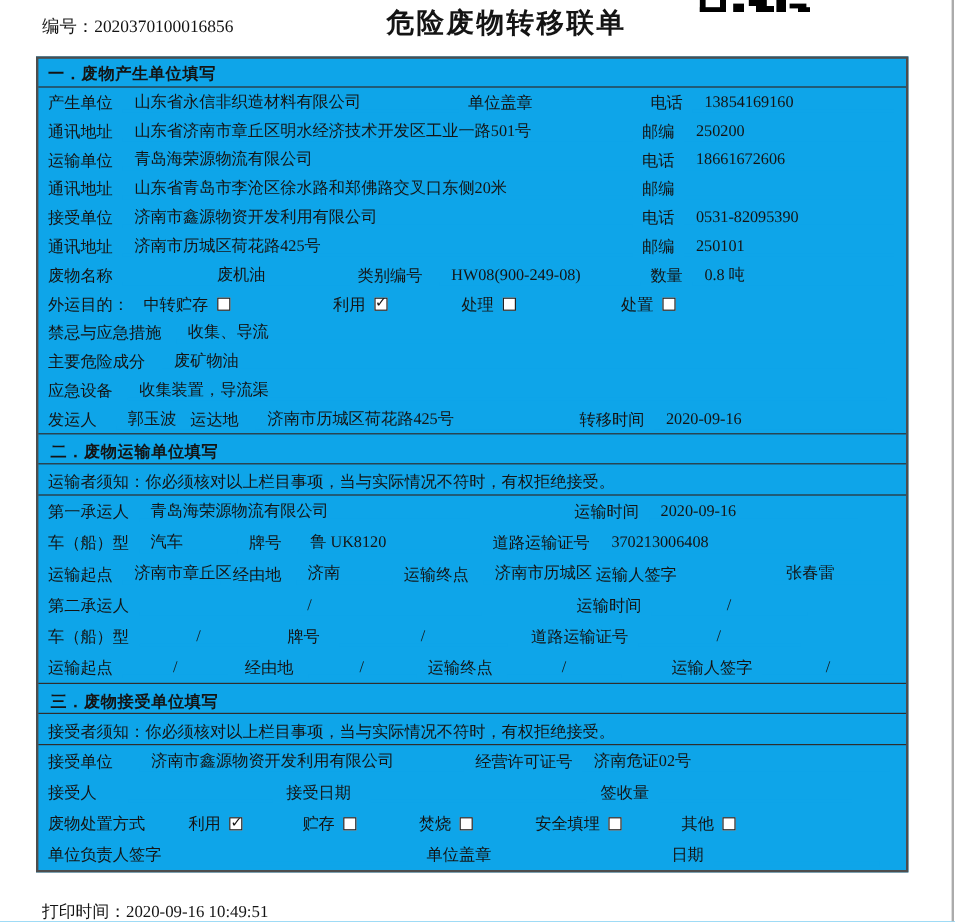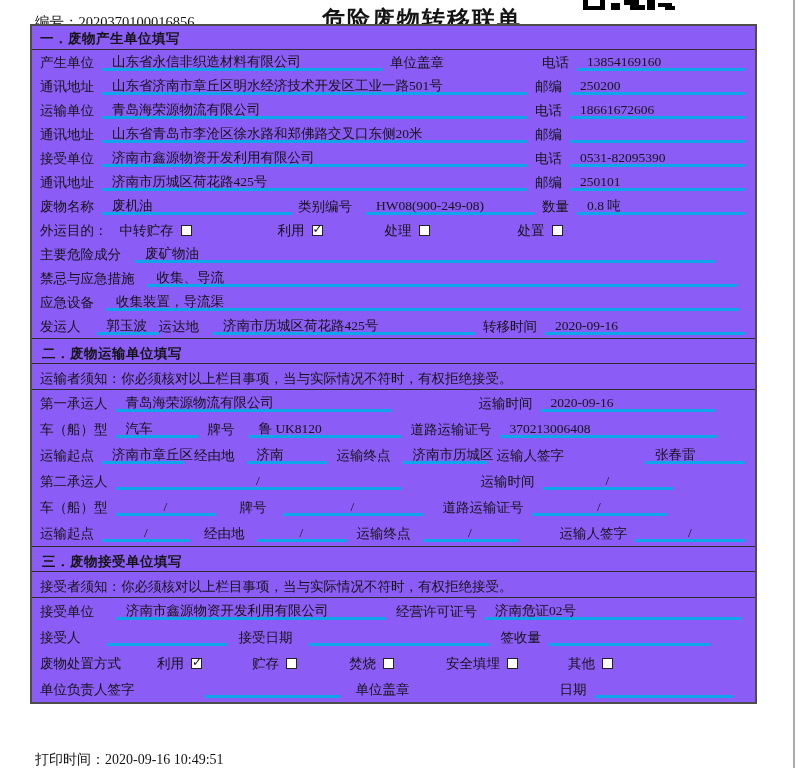--- a/index.html
+++ b/index.html
@@ -12,22 +12,22 @@
   .doc-number{position:absolute;left:35px;top:13px;font-size:14.5px;white-space:nowrap;}
   .doc-title{
     position:absolute;left:0;top:4px;width:100%;text-align:center;
     padding-left:48px;box-sizing:border-box;
     font-family:"Liberation Sans","DejaVu Sans",sans-serif;
     font-weight:bold;font-size:23px;letter-spacing:2px;white-space:nowrap;
   }
   .qr-frag{position:absolute;left:583px;top:0;}
   
   .form-table{
-    position:absolute;left:30px;top:24px;width:727px;box-sizing:border-box;
-    border:2px solid #4d4d4d;background:#8b5cf6;
+    position:absolute;left:30px;top:47px;width:727px;box-sizing:border-box;
+    border:2px solid #4d4d4d;background:#0ea5e9;
   }
   .sec-head{
     font-family:"Liberation Sans","DejaVu Sans",sans-serif;
     font-weight:bold;font-size:13.5px;
     padding:4px 8px 0 8px;box-sizing:border-box;height:24px;
     border-bottom:1.5px solid #2e2e2e;white-space:nowrap;letter-spacing:0.5px;
   }
   .sec-2 .sec-head,.sec-3 .sec-head{border-top:1.5px solid #2e2e2e;height:26px;padding-top:6px;padding-left:10px;}
   .notice{
     font-size:13.5px;height:26px;box-sizing:border-box;padding:6px 8px 0 8px;
@@ -115,21 +115,21 @@
         <span class="fld flex">0531-82095390</span>
       </div>
       <div class="frow">
         <span class="lbl">通讯地址</span>
         <span class="fld" style="width: 425px;">济南市历城区荷花路425号</span>
         <span class="lbl" style="margin-left: 8px;">邮编</span>
         <span class="fld flex">250101</span>
       </div>
       <div class="frow">
         <span class="lbl">废物名称</span>
-        <span class="fld" style="width: 190px;">废机油</span>
+        <span class="fld" style="width: 190px; text-align: center;">废机油</span>
         <span class="lbl" style="margin-left: 6px;">类别编号</span>
         <span class="fld" style="width: 168px; margin-left: 6px;">HW08(900-249-08)</span>
         <span class="lbl" style="margin-left: 8px;">数量</span>
         <span class="fld flex">0.8 吨</span>
       </div>
       <div class="frow">
         <span class="lbl">外运目的：</span>
         <span class="cbx" style="margin-left: 4px; justify-content: flex-end;">
           <span class="cbx-lab">中转贮存</span>
           <span class="cbx-box"></span>
@@ -141,26 +141,26 @@
         <span class="cbx" style="margin-left: 62px;">
           <span class="cbx-lab">处理</span>
           <span class="cbx-box"></span>
         </span>
         <span class="cbx" style="margin-left: 88px;">
           <span class="cbx-lab">处置</span>
           <span class="cbx-box"></span>
         </span>
       </div>
       <div class="frow">
+        <span class="lbl">禁忌与应急措施</span>
+        <span class="fld flex" style="margin-left: 4px; margin-right: 8px;">收集、导流</span>
+      </div>
+      <div class="frow">
         <span class="lbl">主要危险成分</span>
         <span class="fld flex" style="margin-left: 6px; margin-right: 30px;">废矿物油</span>
-      </div>
-      <div class="frow">
-        <span class="lbl">禁忌与应急措施</span>
-        <span class="fld flex" style="margin-left: 4px; margin-right: 8px;">收集、导流</span>
       </div>
       <div class="frow">
         <span class="lbl">应急设备</span>
         <span class="fld flex" style="margin-left: 4px; margin-right: 6px;">收集装置，导流渠</span>
       </div>
       <div class="frow">
         <span class="lbl">发运人</span>
         <span class="fld" style="width: 62px; margin-left: 8px;">郭玉波</span>
         <span class="lbl" style="">运达地</span>
         <span class="fld" style="width: 262px; margin-left: 6px;">济南市历城区荷花路425号</span>

